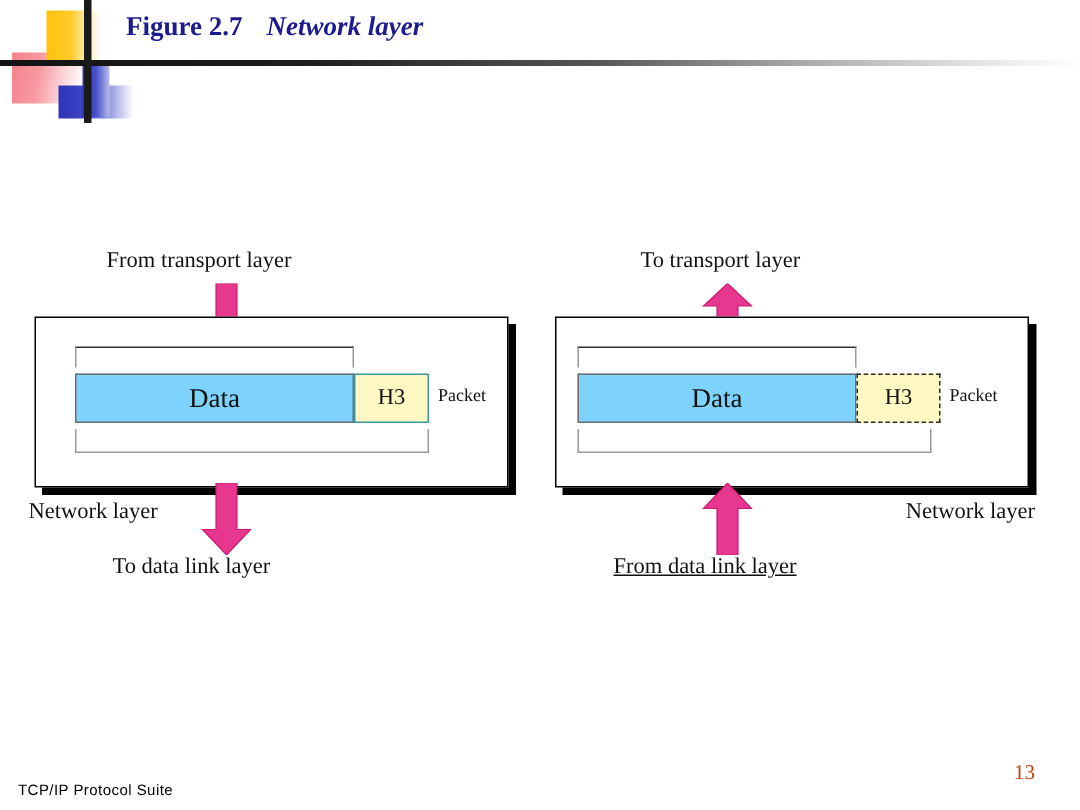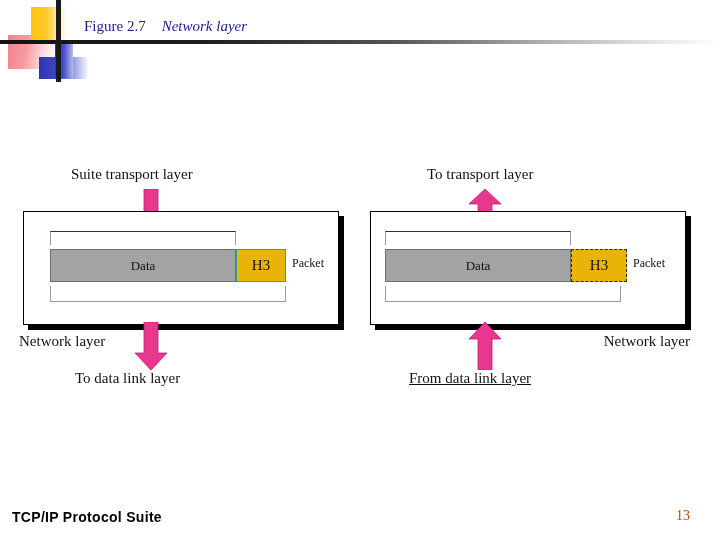--- a/index.html
+++ b/index.html
@@ -37,24 +37,24 @@
   .deco-vbar {
     position: absolute; left: 56px; top: 0px; width: 5px; height: 82px;
     background: #1a1a1a;
   }
   .deco-hbar {
     position: absolute; left: 0px; top: 40px; width: 720px; height: 4px;
     background: linear-gradient(90deg, #131313 0%, #1d1d1d 28%, #555555 55%, #a8a8a8 74%, #d8d8d8 87%, #f4f4f4 96%, #ffffff 100%);
   }
 
   #fig-title {
-    position: absolute; left: 84px; top: 18px;
+    position: absolute; left: 84px; top: 7px;
     color: #1B1B8F;
-    font-size: 15px;
-    font-weight: normal;
+    font-size: 18px;
+    font-weight: bold;
     white-space: nowrap;
   }
   #fig-title .fig-num { font-style: normal; }
   #fig-title .fig-name { font-style: italic; margin-left: 16px; }
 
   
   #diagram { position: absolute; left: 0; top: 0; width: 720px; height: 540px; }
 
   .panel { position: absolute; }
 
@@ -62,29 +62,29 @@
     position: absolute;
     background: #ffffff;
     border: 1.6px solid #000000;
     box-shadow: 5px 5px 0 0 #000000;
   }
 
   .bar-row { position: absolute; }
 
   .seg-data {
     position: absolute;
-    background: #a3a3a3;
+    background: #7dd3fc;
     border: 1px solid #6e6e6e;
     box-sizing: border-box;
     display: flex; align-items: center; justify-content: center;
-    font-size: 13px; color: #111;
+    font-size: 18px; color: #111;
   }
   .seg-h3 {
     position: absolute;
-    background: #eab308;
+    background: #fef9c3;
     box-sizing: border-box;
     display: flex; align-items: center; justify-content: center;
     font-size: 15px; color: #111;
   }
   .seg-h3.solid { border: 1px solid #3a97ad; }
   .seg-h3.dashed { border: 1.6px dashed #2b2b2b; }
 
   .seg-label {
     position: absolute;
     font-size: 12px; color: #111; white-space: nowrap;
@@ -113,23 +113,23 @@
   .layer-label {
     position: absolute;
     font-size: 15px; color: #111; line-height: 17px;
   }
   .layer-label.right { text-align: right; }
 
   .arrow { position: absolute; }
 
   
   #footer-left {
-    position: absolute; left: 12px; top: 509px;
+    position: absolute; left: 12px; top: 522px;
     font-family: "Liberation Sans", sans-serif;
-    font-size: 14px; font-weight: bold; color: #000;
+    font-size: 10px; font-weight: normal; color: #000;
     letter-spacing: 0.3px;
   }
   #footer-page {
     position: absolute; left: 676px; top: 508px;
     font-size: 14px; color: #c2410c; font-family: Liberation Serif, serif;
   }
 </style>
 </head>
 <body>
 
@@ -143,21 +143,21 @@
 </div>
 
 <div id="fig-title">
   <span class="fig-num">Figure 2.7</span><span class="fig-name">Network layer</span>
 </div>
 
 <div id="diagram">
 
   <div class="panel">
 
-    <div class="flow-label" style="left:71px; top:166px;">Suite transport layer</div>
+    <div class="flow-label" style="left:71px; top:166px;">From transport layer</div>
 
     <svg class="arrow" style="left:131px; top:189px;" width="40" height="40" viewBox="0 0 40 40">
       <polygon points="13,0 27,0 27,25 36,25 20,40 4,25 13,25" fill="#E8378E" stroke="#C81C72" stroke-width="0.8"></polygon>
     </svg>
 
     <div class="panel-box" style="left:23px; top:211px; width:314px; height:112px;"></div>
 
     <div class="bracket top" style="left:50px; top:231px; width:186px; height:14px;"></div>
 
     <div class="bar-row">

